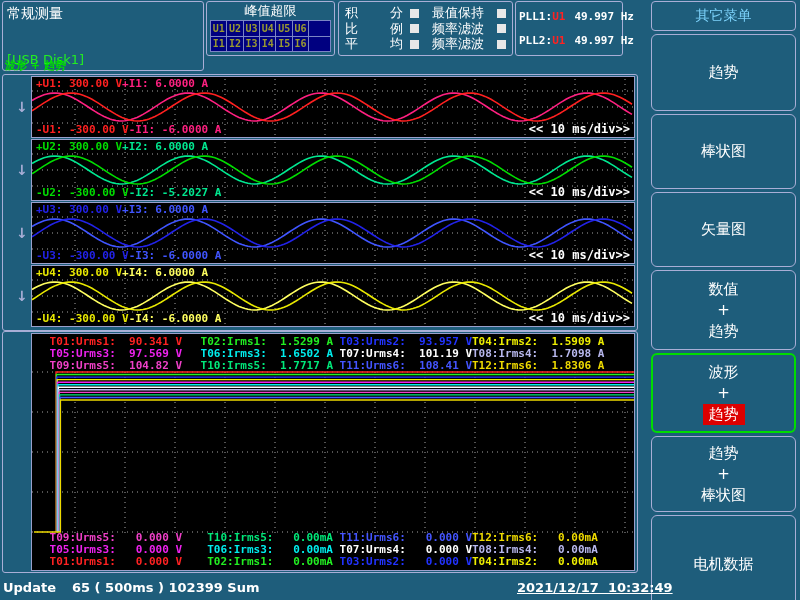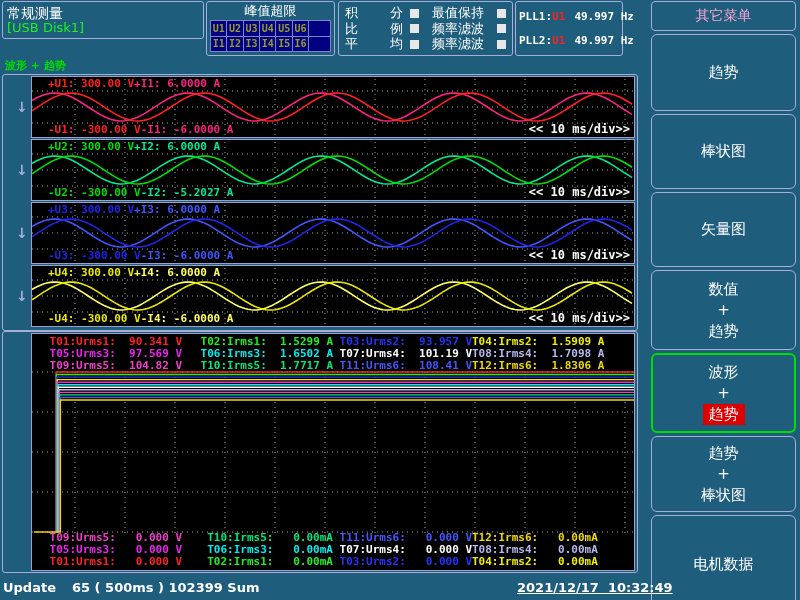--- a/index.html
+++ b/index.html
@@ -2,21 +2,21 @@
 <html><head>
 <meta charset="utf-8">
 <style>
   *{margin:0;padding:0;box-sizing:border-box;}
   html,body{width:800px;height:600px;overflow:hidden;}
   body{background:#1e5d7b;font-family:"DejaVu Sans",sans-serif;position:relative;}
   #screen{position:absolute;left:0;top:0;width:800px;height:600px;}
   .pbox{position:absolute;border:1px solid #a9aed6;border-radius:3px;}
 
   
-  #box-mode{left:2px;top:1px;width:202px;height:38px;padding:2px 4px;}
+  #box-mode{left:2px;top:1px;width:202px;height:70px;padding:2px 4px;}
   .mode-label{color:#fff;font-size:14px;line-height:18px;}
   .usb-label{position:absolute;left:4px;bottom:3px;color:#22ee22;font-size:13px;}
   #box-peak{left:206px;top:1px;width:129px;height:55px;}
   .pk-title{text-align:center;color:#fff;font-size:13px;line-height:17px;}
   .pk-grid{position:absolute;left:3px;right:3px;top:18px;bottom:3px;display:grid;
     grid-template-columns:repeat(6,1fr) 1.35fr;grid-auto-rows:1fr;gap:1px;
     background:#7b85c4;border:1px solid #7b85c4;}
   .pk-cell{background:#000080;color:#9a9a30;font:bold 10px "DejaVu Sans Mono",monospace;
     display:flex;align-items:center;justify-content:center;}
   #box-toggles{left:338px;top:1px;width:175px;height:55px;padding:4px 6px;
@@ -28,37 +28,37 @@
   #box-pll{left:515px;top:1px;width:108px;height:55px;padding:8px 3px;
     display:flex;flex-direction:column;justify-content:space-between;
     font:bold 11px "DejaVu Sans Mono",monospace;color:#fff;}
   .pll-row{white-space:pre;}
   .pll-src{color:#ff2222;}
   .pll-val{margin-left:9px;}
 
   
   #sidebar{position:absolute;left:651px;top:0;width:147px;height:600px;}
   #menu-title{position:absolute;left:0;top:1px;right:2px;height:30px;border:1px solid #a9aed6;
-    border-radius:4px;color:#f9a8d4;font-size:14px;display:flex;align-items:center;justify-content:center;}
+    border-radius:4px;color:#7dd3fc;font-size:14px;display:flex;align-items:center;justify-content:center;}
   .sb-btn{position:absolute;left:0;right:2px;border:1px solid #a9aed6;border-radius:6px;
     background:#1e5d7b;color:#fff;font-size:15px;display:flex;flex-direction:column;
     align-items:center;justify-content:center;line-height:21px;cursor:pointer;}
   .sb-btn.sel{border:2px solid #00dd00;}
   .sb-line.hl{background:#dd0000;padding:0 6px;}
 
   
   #view-title{position:absolute;left:5px;top:58px;color:#00dd00;font-size:11px;font-weight:bold;}
   #wf-wrap{left:2px;top:74px;width:636px;height:257px;}
   .wf-row{position:relative;height:62px;margin-top:1px;}
   .wf-marker{position:absolute;left:13px;top:50%;transform:translateY(-50%);
     color:#a9aed6;font-size:14px;font-weight:bold;}
   .wf-panel{position:absolute;left:28px;top:0;right:2px;bottom:0;background:#000;
     border:1px solid #99a0cc;}
   .wf-panel svg{position:absolute;left:0;top:0;width:100%;height:100%;}
-  .wf-top,.wf-bot{position:absolute;left:4px;font:bold 11px "DejaVu Sans Mono",monospace;white-space:pre;margin-left:12px;}
+  .wf-top,.wf-bot{position:absolute;left:4px;font:bold 11px "DejaVu Sans Mono",monospace;white-space:pre;}
   .wf-top{top:0;}
   .wf-bot{bottom:1px;}
   .wf-tb{position:absolute;right:4px;bottom:1px;color:#fff;font:bold 12px "DejaVu Sans Mono",monospace;}
 
   
   #trend-wrap{left:2px;top:331px;width:636px;height:242px;}
   .tr-panel{position:absolute;left:28px;top:1px;right:2px;bottom:1px;background:#000;border:1px solid #99a0cc;}
   .tr-grid{position:absolute;left:3px;display:grid;grid-template-columns:147px 151px 139px auto;
     font:bold 11px "DejaVu Sans Mono",monospace;white-space:pre;line-height:12px;text-align:right;}
   #trend-top{top:2px;}

